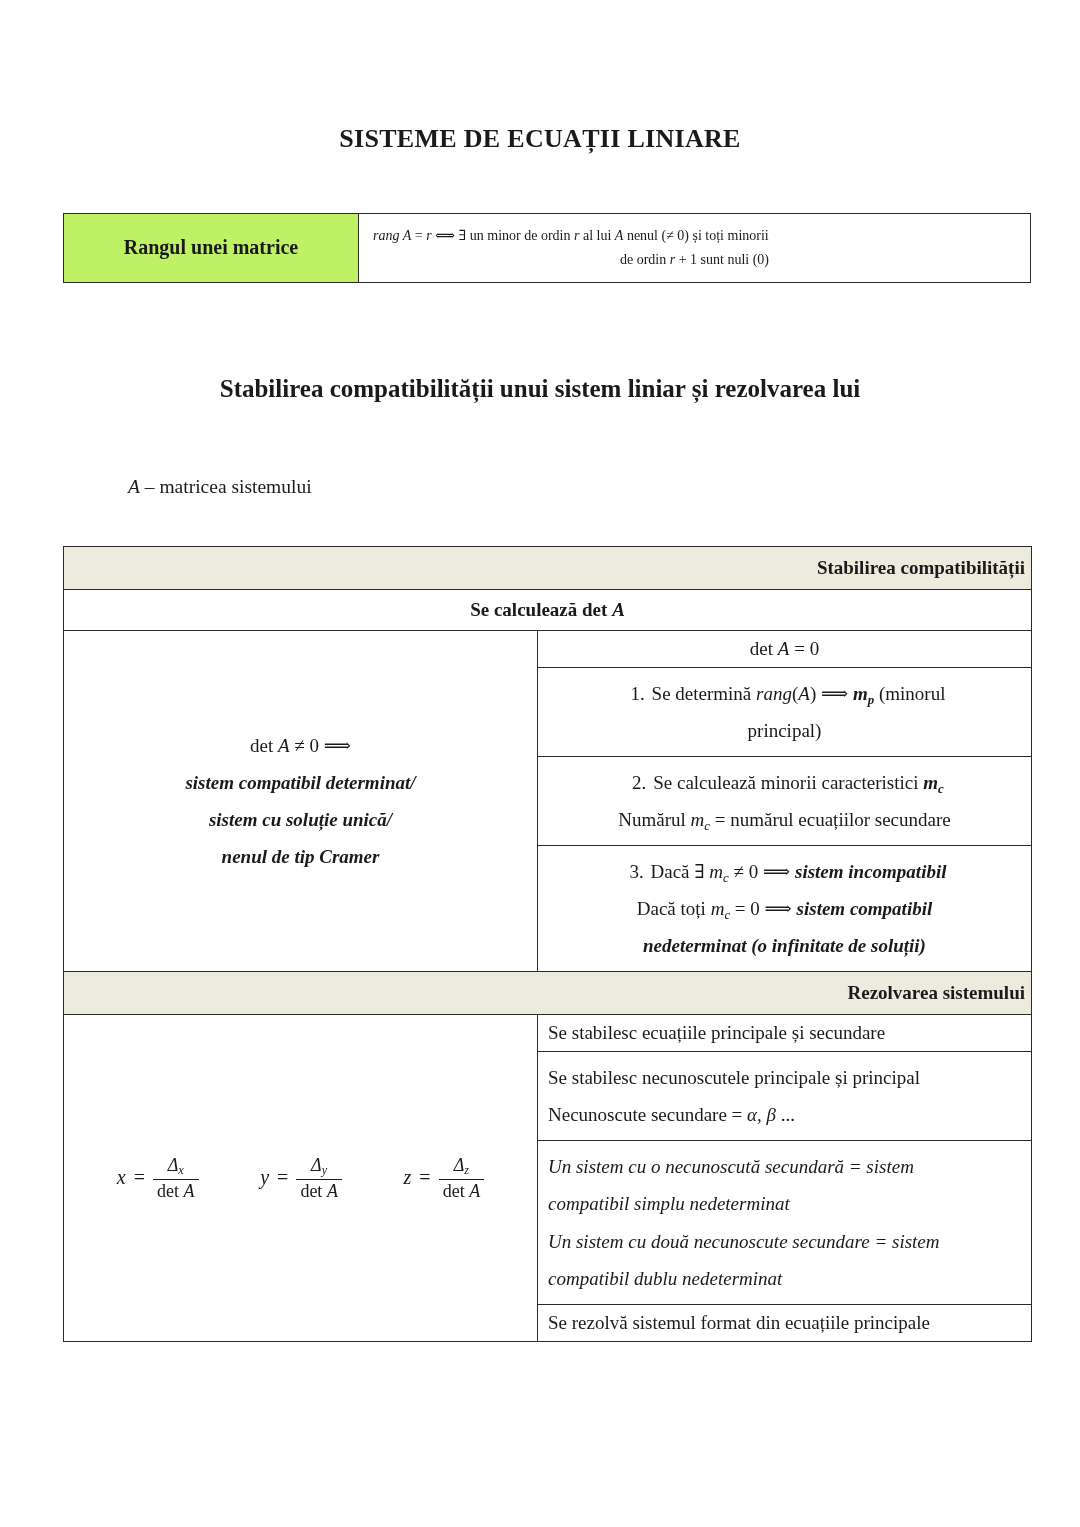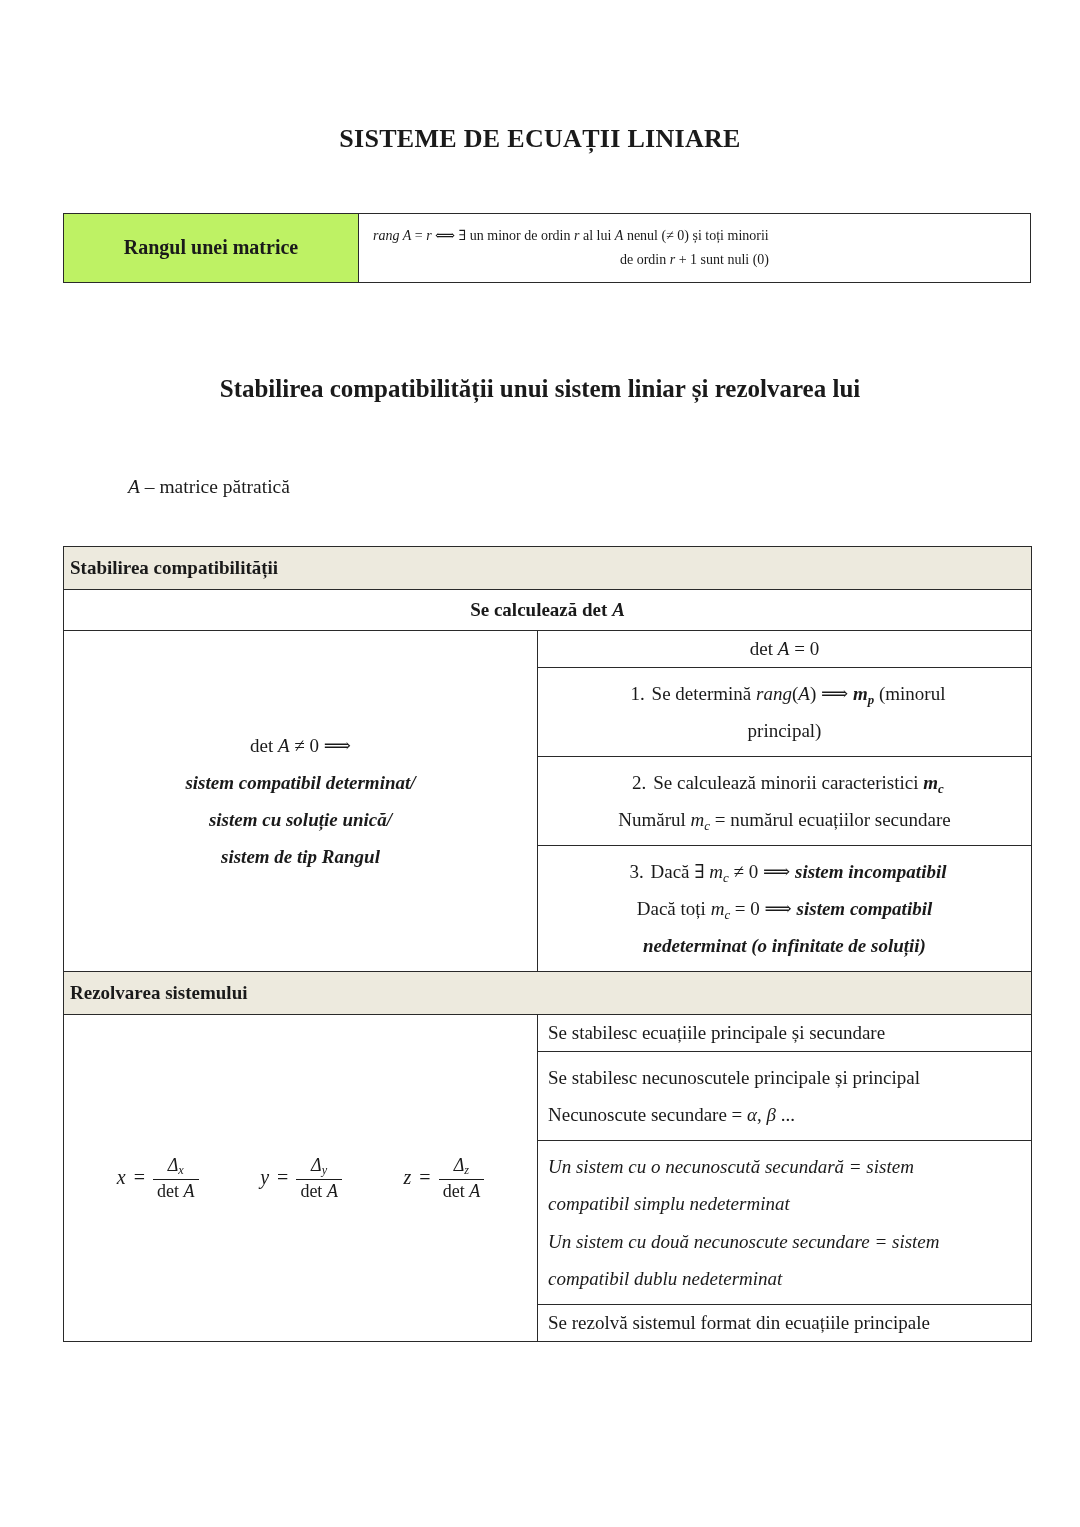--- a/index.html
+++ b/index.html
@@ -93,21 +93,21 @@
     table-layout: fixed;
   }
   .main-table td {
     border: 1.6px solid #2a2a2a;
     font-size: 19px;
     padding: 7px 10px;
     vertical-align: middle;
   }
   .band {
     background: #edeade;
-    text-align: left;
+    text-align: right;
     font-weight: bold;
     font-size: 19.5px;
     padding: 10px 6px !important;
   }
   .center-row {
     text-align: center;
     padding: 9px 6px !important;
     font-weight: bold;
   }
   .left-col {
@@ -194,21 +194,21 @@
           de ordin <span class="mi">r</span> + 1 sunt nuli (0)
         </div>
       </td>
     </tr>
   </tbody>
     </table>
 
   <div class="section-heading">Stabilirea compatibilității unui sistem liniar și rezolvarea lui</div>
 
   <div class="legend">
-    <div><span class="mi">A</span> – matrice pătratică</div>
+    <div><span class="mi">A</span> – matricea sistemului</div>
   </div>
 
   <table class="main-table">
     <colgroup>
       <col style="width:474px">
       <col style="width:494px">
     </colgroup>
 
     <tbody>
         <tr>
@@ -220,21 +220,21 @@
         Se calculează det <span class="mi">A</span>
       </td>
     </tr>
 
     <tr>
       <td class="left-col" rowspan="4">
         <div class="det-lines">
           <div>det <span class="mi">A</span> ≠ 0 ⟹</div>
           <div class="bi">sistem compatibil determinat/</div>
           <div class="bi">sistem cu soluție unică/</div>
-          <div class="bi">sistem de tip Rangul</div>
+          <div class="bi">nenul de tip Cramer</div>
         </div>
       </td>
       <td class="right-cell">
         det <span class="mi">A</span> = 0
       </td>
     </tr>
 
     <tr>
       <td class="right-cell stack-line">
         <div>

